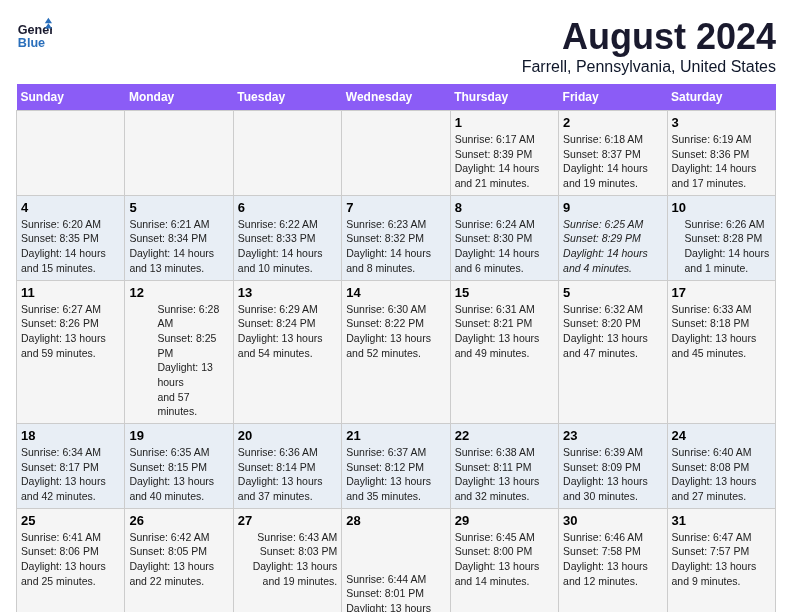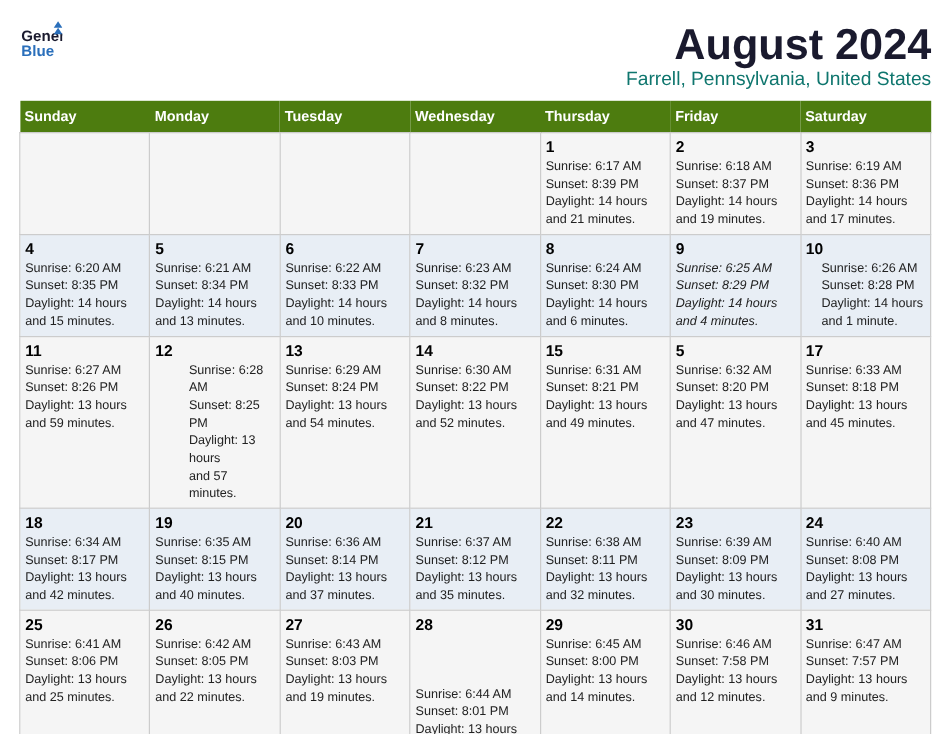--- a/index.html
+++ b/index.html
@@ -28,29 +28,29 @@
     .title-area {
       text-align: right;
     }
     .main-title {
       font-size: 36px;
       font-weight: bold;
       color: #1a1a2e;
     }
     .subtitle {
       font-size: 16px;
-      color: #0f766e;
+      color: #0f172a;
     }
     table {
       width: 100%;
       border-collapse: collapse;
       font-size: 11px;
     }
     thead th {
-      background-color: #4d7c0f;
+      background-color: #8b5cf6;
       color: #fff;
       padding: 6px 4px;
       text-align: left;
       font-size: 12px;
       font-weight: bold;
     }
     tbody td {
       border: 1px solid #ccc;
       vertical-align: top;
       padding: 4px;
@@ -299,21 +299,21 @@
         </td>
         <td>
           <span class="day-number">26</span>
           <div class="day-info" style="white-space: pre-line;">Sunrise: 6:42 AM
 Sunset: 8:05 PM
 Daylight: 13 hours
 and 22 minutes.</div>
         </td>
         <td>
           <span class="day-number">27</span>
-          <div class="day-info" style="white-space: pre-line;">Sunrise: 6:43 AM
+          <div class="day-info" style="white-space: pre-line; text-align: right;">Sunrise: 6:43 AM
 Sunset: 8:03 PM
 Daylight: 13 hours
 and 19 minutes.</div>
         </td>
         <td>
           <span class="day-number">28</span>
           <div class="day-info" style="white-space: pre-line; margin-top: 44px;">Sunrise: 6:44 AM
 Sunset: 8:01 PM
 Daylight: 13 hours
 and 17 minutes.</div>

